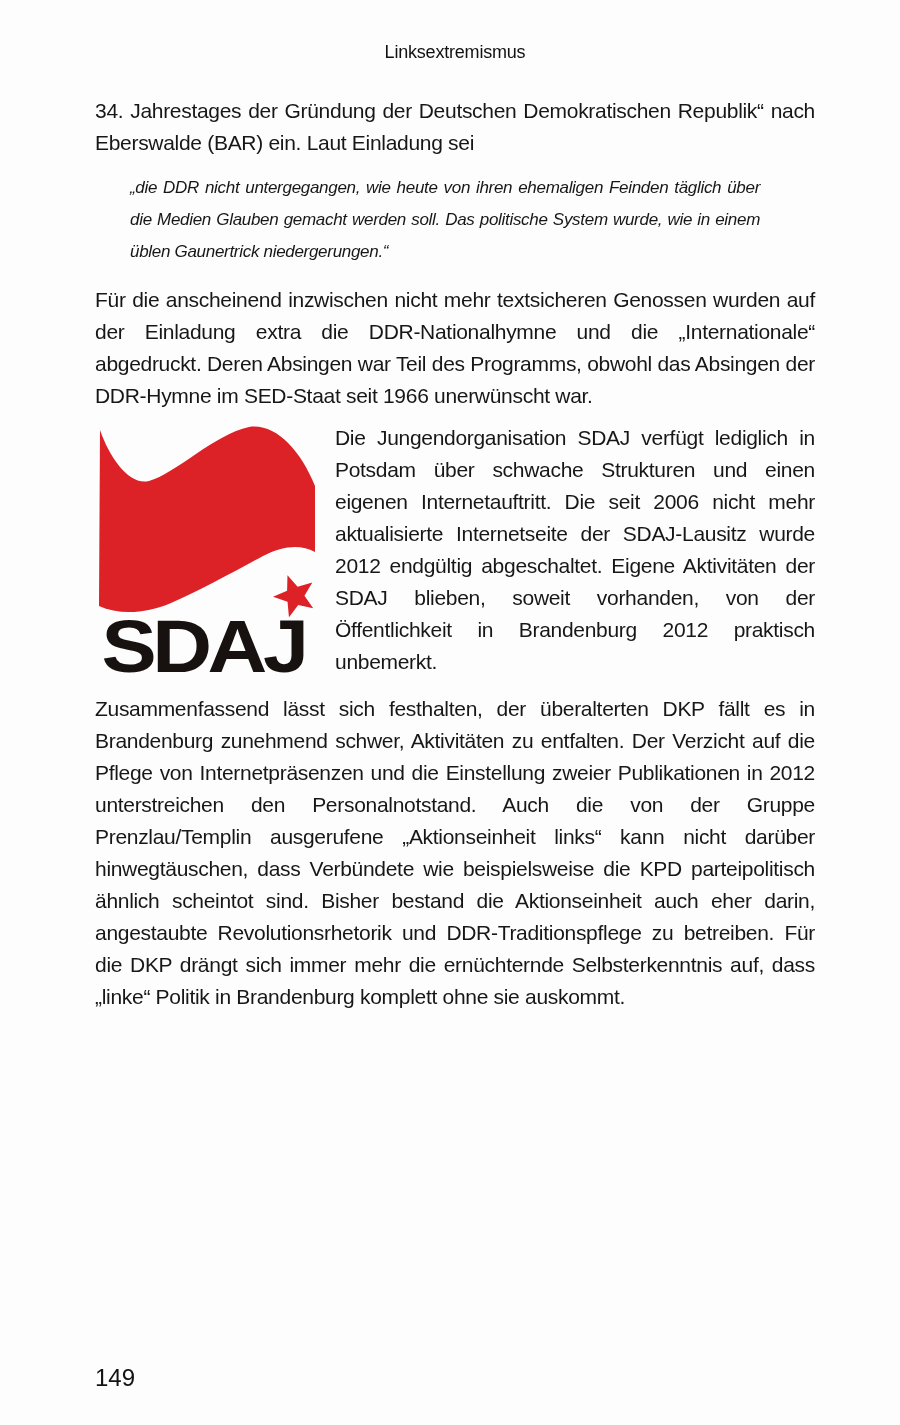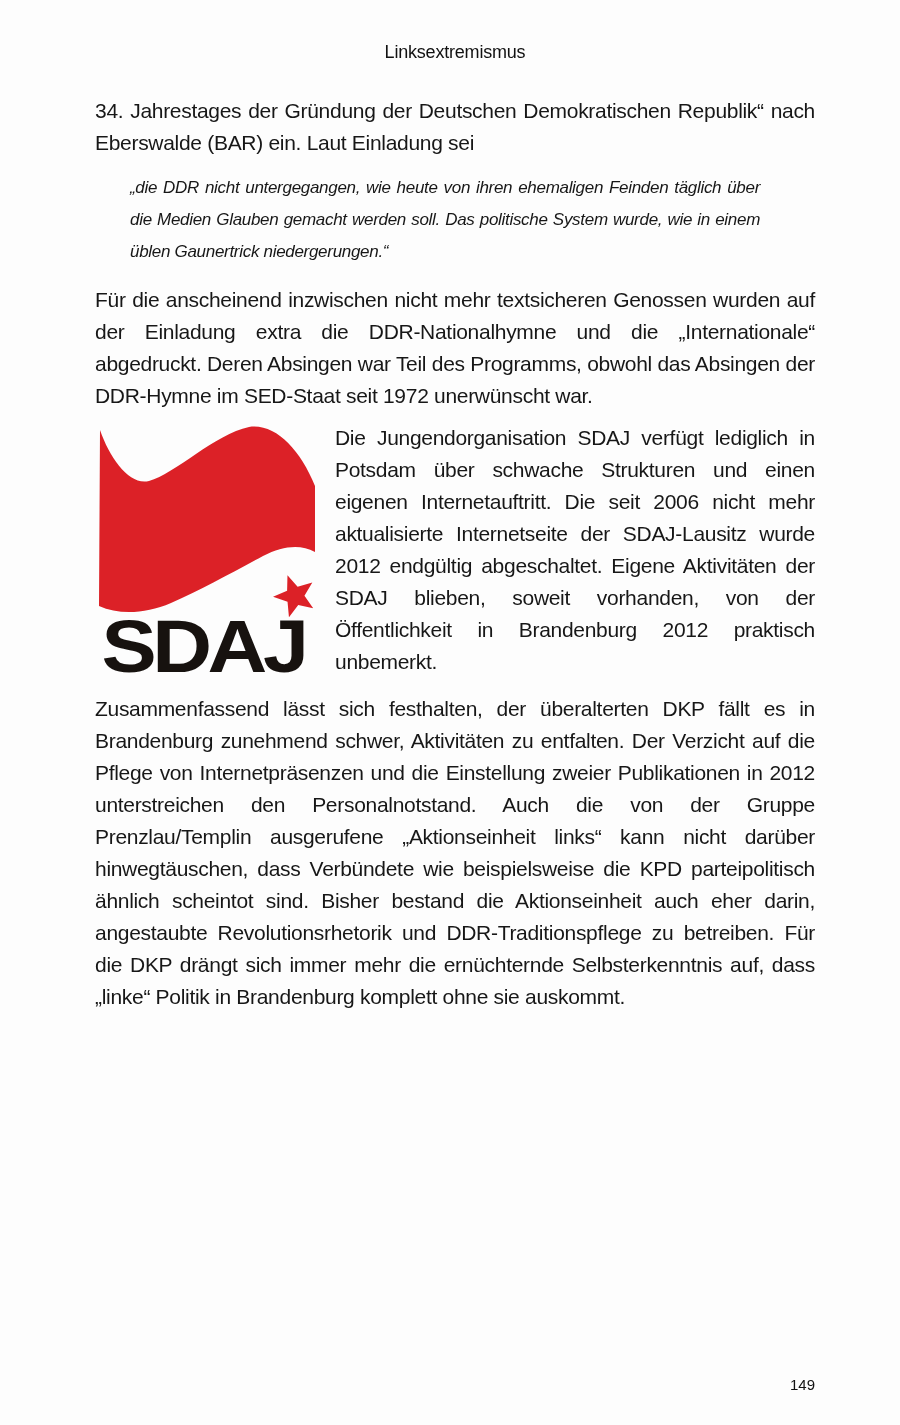--- a/index.html
+++ b/index.html
@@ -64,40 +64,39 @@
     margin: 2px 16px 4px 0;
   }
   .logo svg { display: block; width: 100%; height: 100%; }
   p.p3 { margin-top: 3px; }
   p.p4 { margin-top: 10px; clear: both; }
   .page-number {
     position: absolute;
     top: 1364px;
     left: 95px;
     width: 720px;
-    text-align: right;
-    font-size: 15px;
+    text-align: left;
+    font-size: 24px;
     color: #121212;
-    margin-top: 12px;
   }
 </style>
 </head>
 <body>
 
 <div class="page">
 
   <div class="running-header">Linksextremismus</div>
 
   <div class="content">
 
     <p class="body p1">34. Jahrestages der Gründung der Deutschen Demokratischen Republik“ nach Eberswalde (BAR) ein. Laut Einladung sei</p>
 
     <p class="quote">„die DDR nicht untergegangen, wie heute von ihren ehemaligen Feinden täglich über die Medien Glauben gemacht werden soll. Das politische System wurde, wie in einem üblen Gaunertrick niedergerungen.“</p>
 
-    <p class="body p2">Für die anscheinend inzwischen nicht mehr textsicheren Genossen wurden auf der Einladung extra die DDR-Nationalhymne und die „Internationale“ abgedruckt. Deren Absingen war Teil des Programms, obwohl das Absingen der DDR-Hymne im SED-Staat seit 1972 unerwünscht war.</p>
+    <p class="body p2">Für die anscheinend inzwischen nicht mehr textsicheren Genossen wurden auf der Einladung extra die DDR-Nationalhymne und die „Internationale“ abgedruckt. Deren Absingen war Teil des Programms, obwohl das Absingen der DDR-Hymne im SED-Staat seit 1966 unerwünscht war.</p>
 
     <div class="para-with-logo">
       <div class="logo">
         <svg viewBox="0 0 224 255" xmlns="http://www.w3.org/2000/svg">
           <path d="M 5 6
                    C 15 35, 35 62, 54 57
                    C 80 50, 120 10, 154 3
                    C 180 -1, 205 25, 220 62
                    L 220 128
                    C 205 120, 188 122, 168 132

